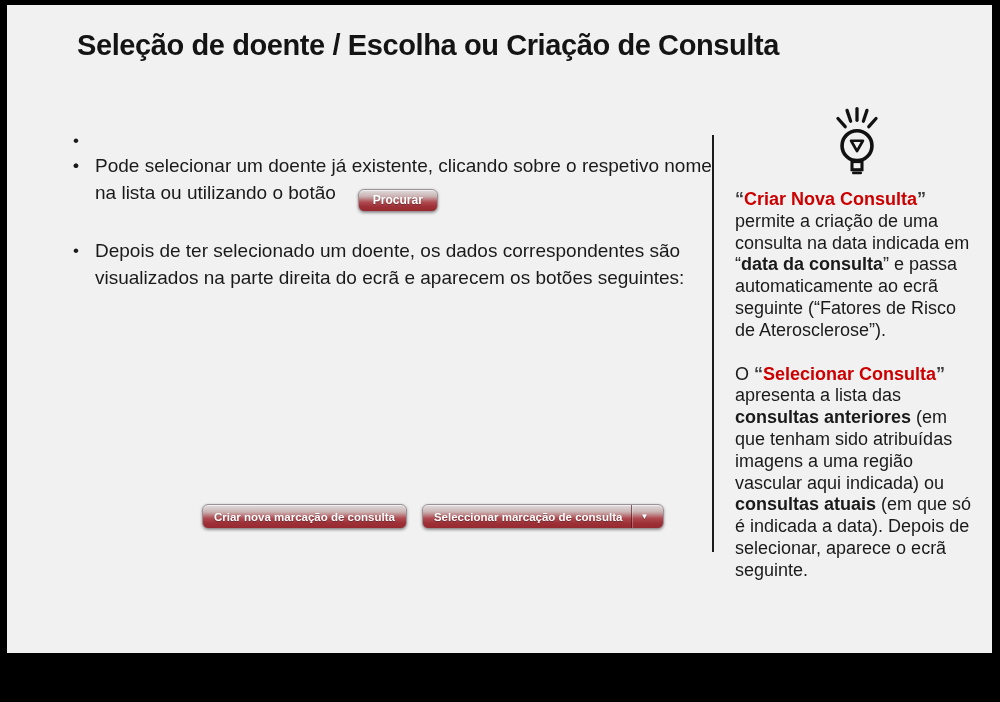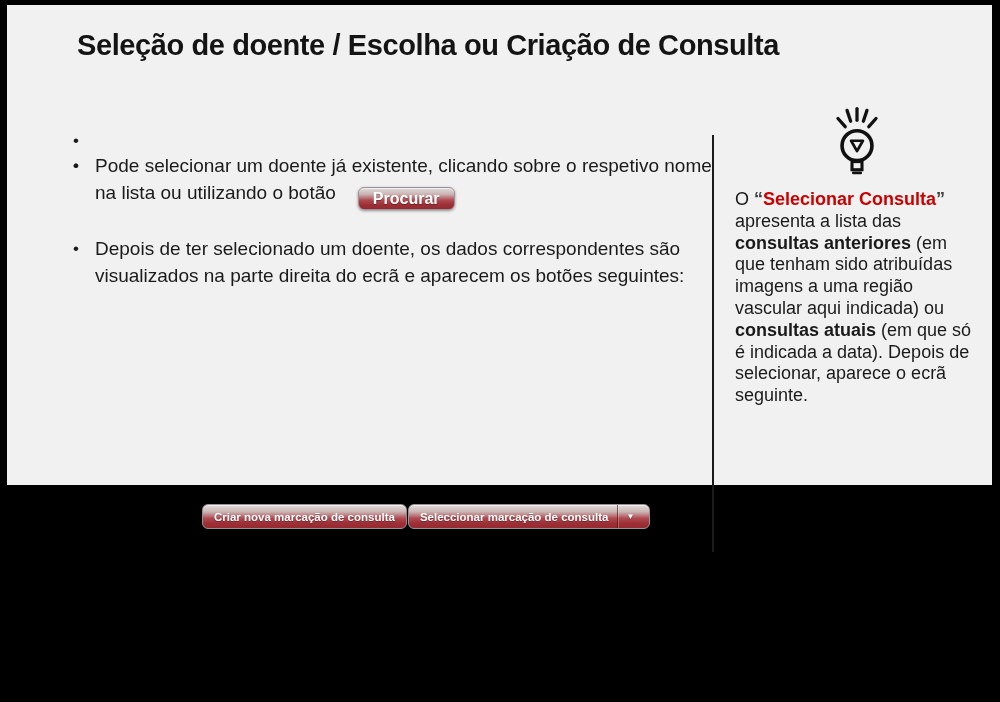--- a/index.html
+++ b/index.html
@@ -3,21 +3,21 @@
 <meta charset="utf-8">
 <style>
   * { box-sizing: border-box; margin: 0; padding: 0; }
   html,body { width:1000px; height:702px; }
   body {
     font-family: "Liberation Sans", "DejaVu Sans", sans-serif;
     background:#000;
   }
   .frame { position:relative; width:1000px; height:702px; background:#000; overflow:hidden; }
   .slide {
-    position:absolute; left:7px; top:5px; width:985px; height:480px;
+    position:absolute; left:7px; top:5px; width:985px; height:648px;
     background:#f1f1f1;
   }
   .page-title {
     position:absolute; left:70px; top:24px;
     font-size:29px; font-weight:700; color:#141414; letter-spacing:-0.4px;
     white-space:nowrap;
   }
   
   .content {
     position:absolute; left:60px; top:122px; width:652px;
@@ -31,26 +31,26 @@
   .glossy {
     display:inline-flex; align-items:center; justify-content:center;
     border:1px solid #9a9296; border-radius:6px;
     background:linear-gradient(180deg,#e0dede 0%,#cbb3b3 30%,#ae4a50 58%,#9d2f36 80%,#962a31 100%);
     color:#fff; font-weight:700;
     box-shadow:0 1px 3px rgba(0,0,0,.40), inset 0 1px 0 rgba(255,255,255,.55);
     text-shadow:0 1px 1px rgba(0,0,0,.35);
     cursor:pointer; white-space:nowrap;
   }
   .btn-procurar {
-    height:23px; padding:0 14px; font-size:16px; margin-left:22px;
+    height:23px; padding:0 14px; font-size:12px; margin-left:22px;
     vertical-align:-5px;
   }
   .button-row {
     position:absolute; left:195px; top:499px;
-    display:flex; gap:1px; align-items:center;
+    display:flex; gap:15px; align-items:center;
   }
   .btn-large { height:25px; padding:0 11px; font-size:11.5px; }
   .btn-split { padding-right:7px; }
   .arrow-seg {
     display:flex; align-items:center; align-self:stretch;
     margin-left:9px; padding:0 8px;
     border-left:1px solid rgba(70,12,16,.6);
     box-shadow:inset 1px 0 0 rgba(255,255,255,.25);
     font-size:8px; border-radius:0 6px 6px 0;
   }
@@ -116,17 +116,18 @@
           <line x1="21" y1="8" x2="25" y2="20" stroke-width="3.6" stroke-linecap="round"></line>
           <line x1="43" y1="8" x2="39" y2="20" stroke-width="3.6" stroke-linecap="round"></line>
           <line x1="11" y1="17" x2="19" y2="26" stroke-width="3.6" stroke-linecap="round"></line>
           <line x1="53" y1="17" x2="45" y2="26" stroke-width="3.6" stroke-linecap="round"></line>
           <circle cx="32" cy="47" r="16.5" stroke-width="4"></circle>
           <path d="M25.5 41.5 L38.5 41.5 L32 53 Z" stroke-width="3" stroke-linejoin="round"></path>
           <rect x="26.5" y="64.5" width="11" height="9" stroke-width="3.4"></rect>
           <line x1="28" y1="77" x2="36" y2="77" stroke-width="3.2" stroke-linecap="round"></line>
         </svg>
       </div>
+      <p><span class="q">“</span><span class="red-strong">Criar Nova Consulta</span><span class="q">”</span><span> permite a criação de uma consulta na data indicada em “</span><span class="bold">data da consulta</span><span>” e passa automaticamente ao ecrã seguinte (“Fatores de Risco de Aterosclerose”).</span></p>
       <p><span>O </span><span class="q">“</span><span class="red-strong">Selecionar Consulta</span><span class="q">”</span><span> apresenta a lista das </span><span class="bold">consultas anteriores</span><span> (em que tenham sido atribuídas imagens a uma região vascular aqui indicada) ou </span><span class="bold">consultas atuais</span><span> (em que só é indicada a data). Depois de selecionar, aparece o ecrã seguinte.</span></p>
     </div>
 
   </div>
 </div>
 
 </body></html>

